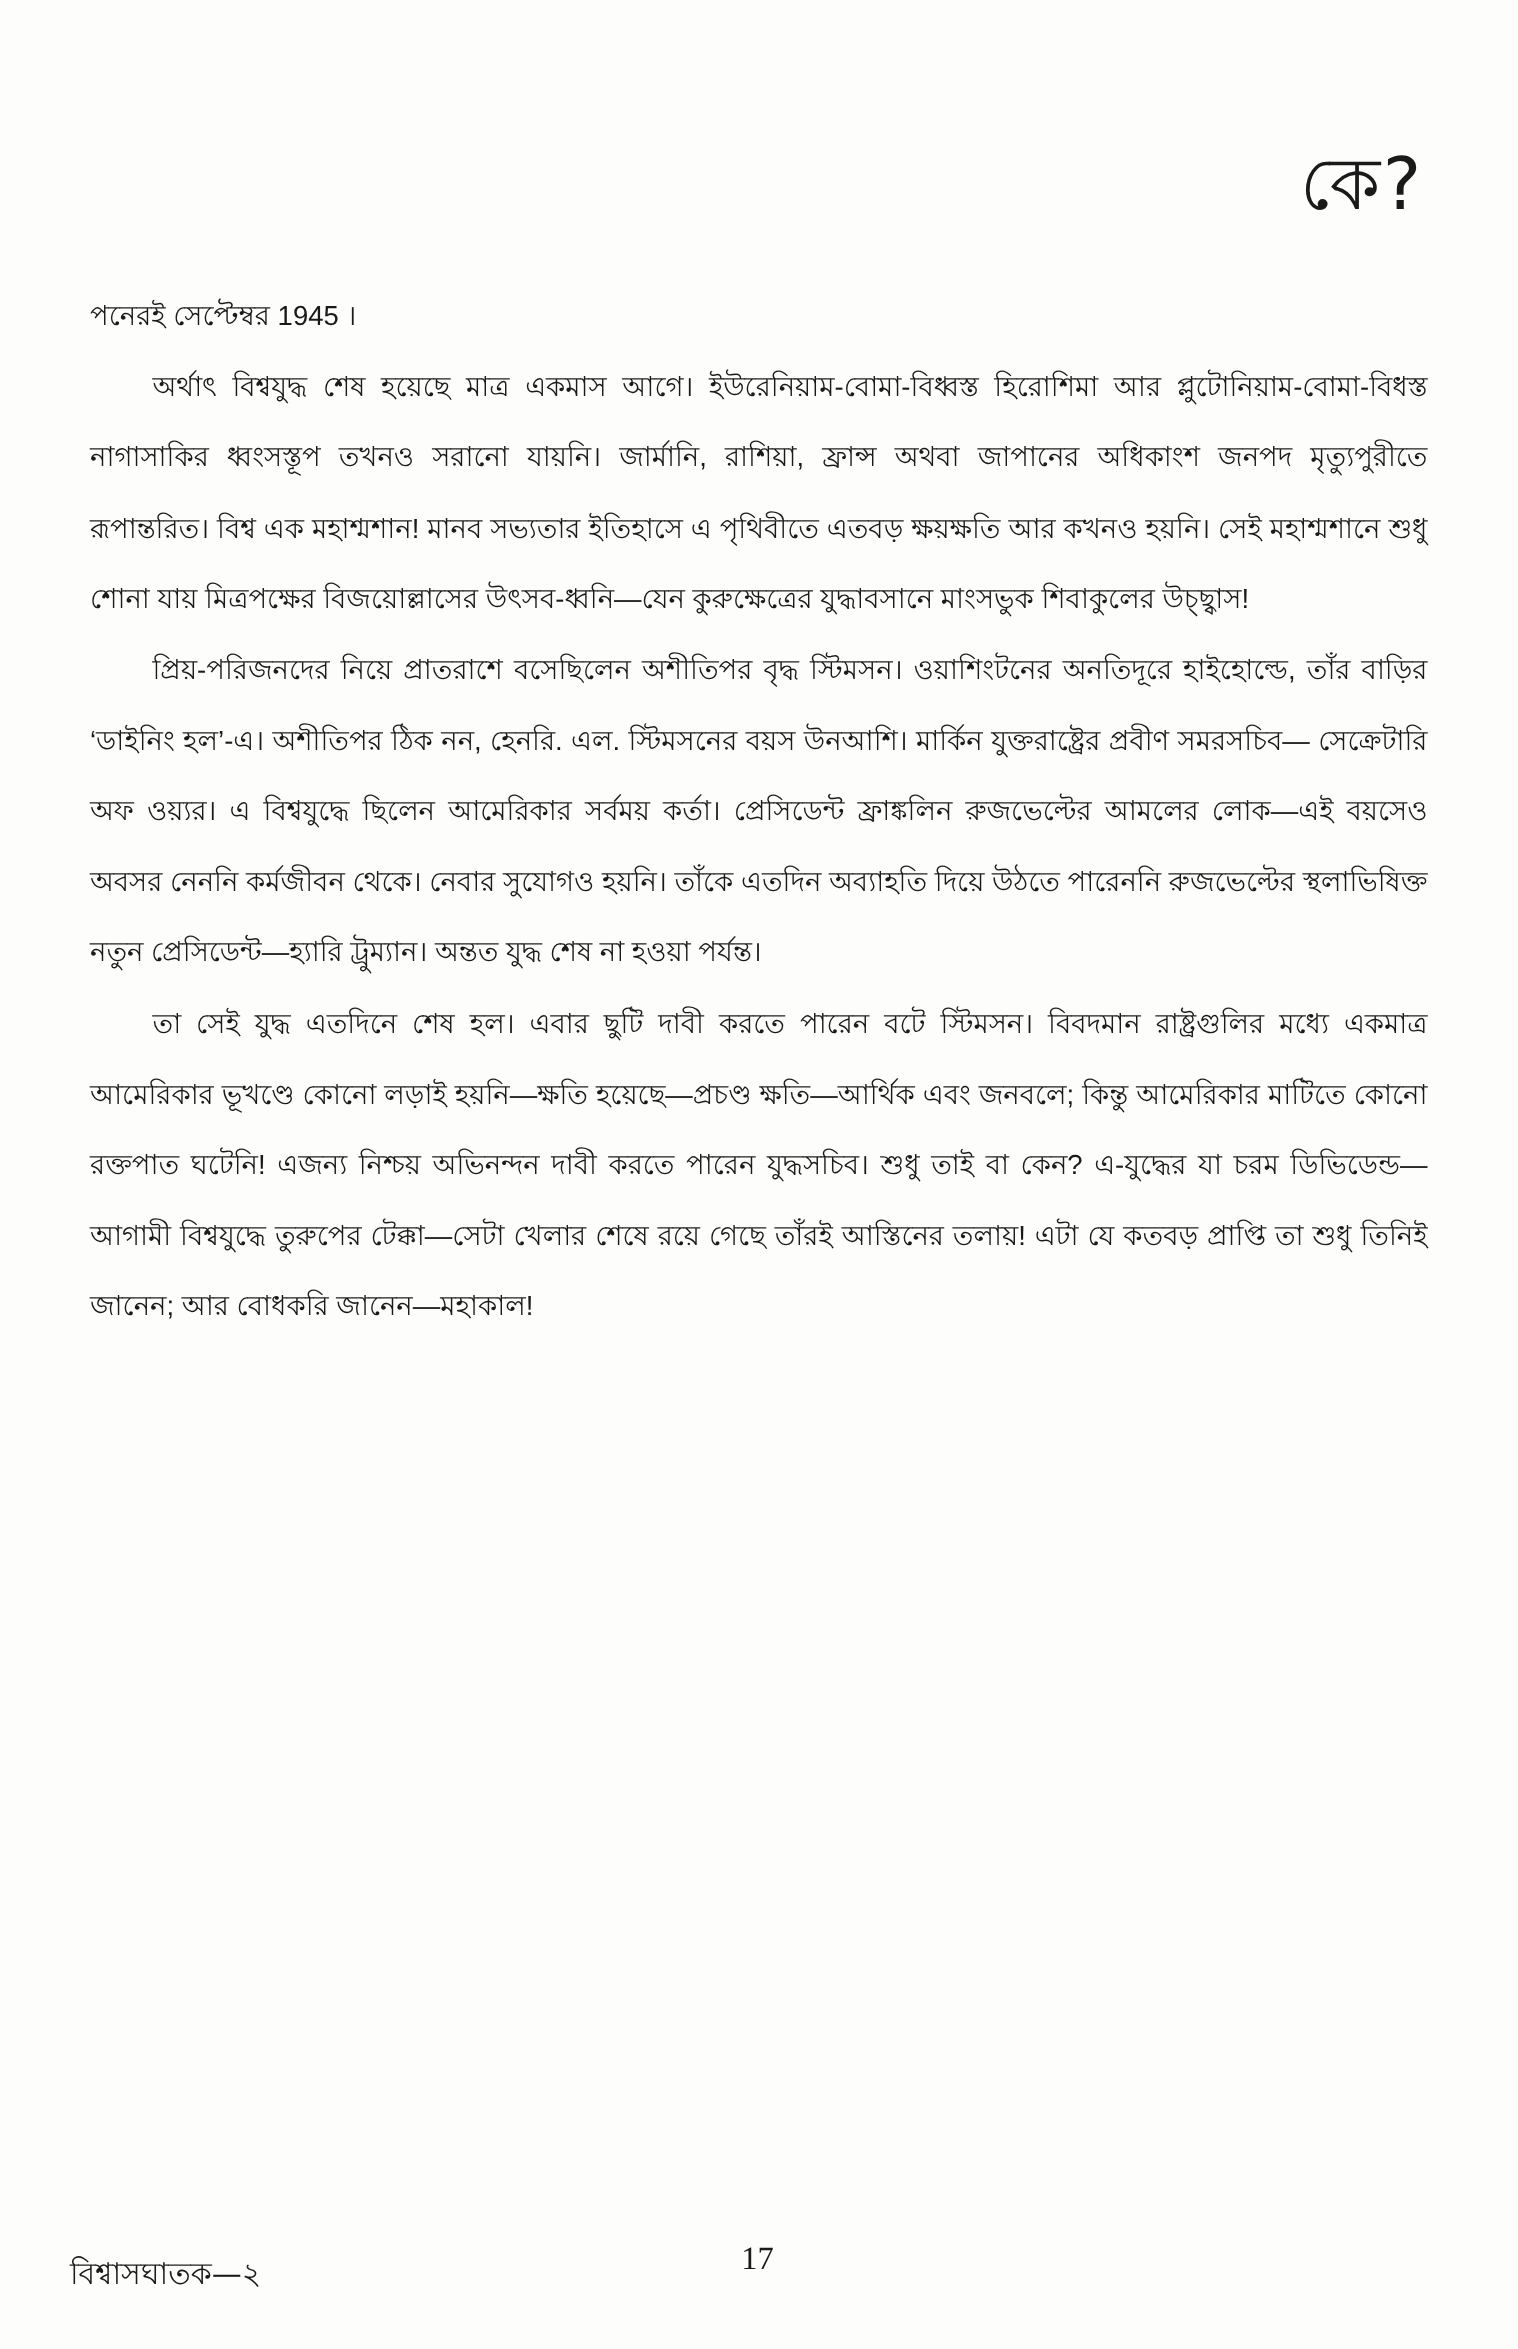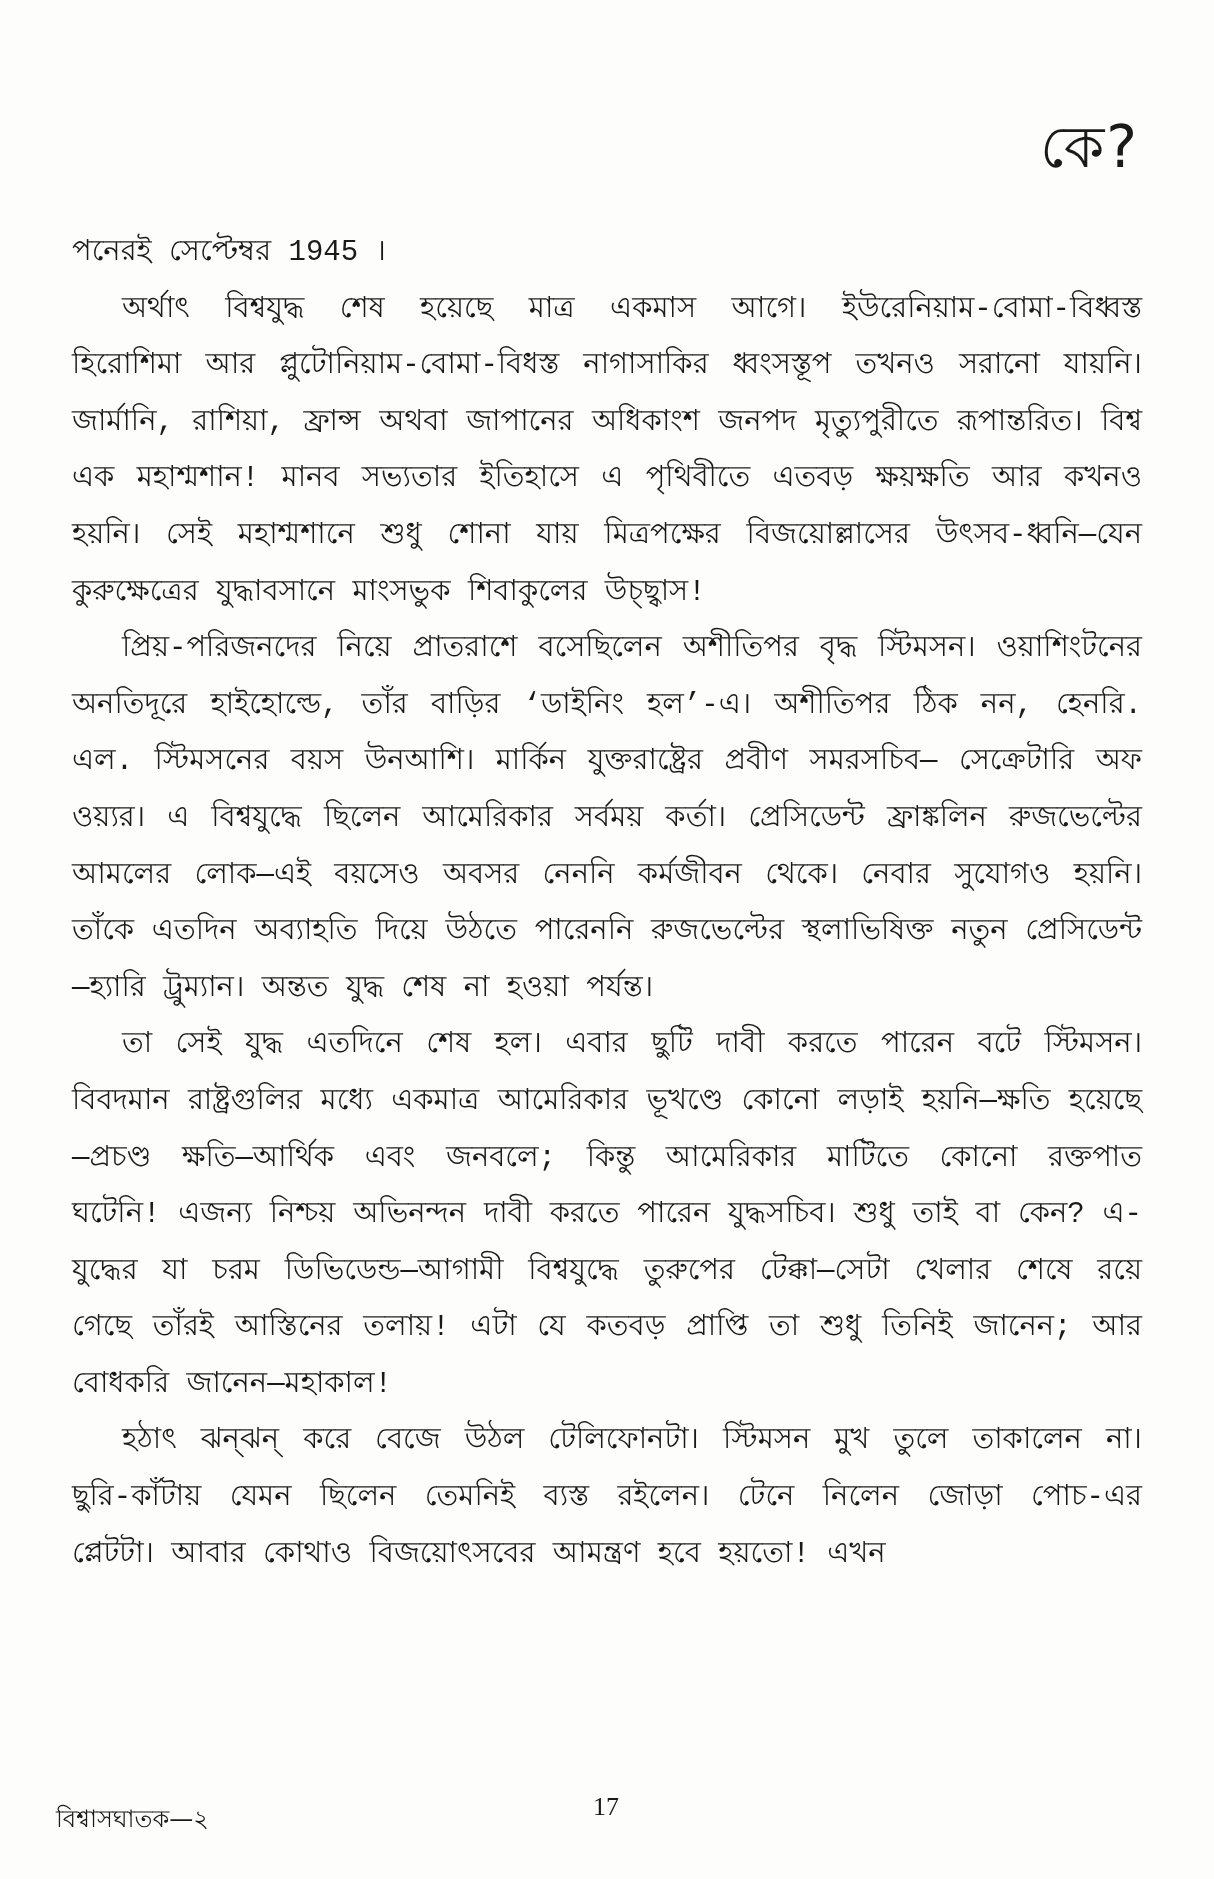--- a/index.html
+++ b/index.html
@@ -29,24 +29,24 @@
       font-size: 58px;
       line-height: 1;
       font-family: "DejaVu Sans", "Liberation Sans", sans-serif;
       letter-spacing: 2px;
     }
     .body-text {
       position: absolute;
       left: 72px;
       top: 225px;
       width: 1070px;
-      font-size: 29px;
+      font-size: 22px;
       line-height: 56.6px;
       text-align: justify;
-      font-family: Liberation Mono, monospace;
+      font-family: Liberation Sans, sans-serif;
     }
     .body-text p {
       margin: 0;
       text-indent: 50px;
     }
     .body-text p.dateline {
       text-indent: 0;
     }
     .footer {
       position: absolute;
@@ -75,21 +75,20 @@
 
 <div class="page">
 
   <div class="chapter-title">কে?</div>
 
   <div class="body-text">
     <p class="dateline">পনেরই সেপ্টেম্বর 1945 ।</p>
     <p>অর্থাৎ বিশ্বযুদ্ধ শেষ হয়েছে মাত্র একমাস আগে। ইউরেনিয়াম-বোমা-বিধ্বস্ত হিরোশিমা আর প্লুটোনিয়াম-বোমা-বিধস্ত নাগাসাকির ধ্বংসস্তূপ তখনও সরানো যায়নি। জার্মানি, রাশিয়া, ফ্রান্স অথবা জাপানের অধিকাংশ জনপদ মৃত্যুপুরীতে রূপান্তরিত। বিশ্ব এক মহাশ্মশান! মানব সভ্যতার ইতিহাসে এ পৃথিবীতে এতবড় ক্ষয়ক্ষতি আর কখনও হয়নি। সেই মহাশ্মশানে শুধু শোনা যায় মিত্রপক্ষের বিজয়োল্লাসের উৎসব-ধ্বনি—যেন কুরুক্ষেত্রের যুদ্ধাবসানে মাংসভুক শিবাকুলের উচ্ছ্বাস!</p>
     <p>প্রিয়-পরিজনদের নিয়ে প্রাতরাশে বসেছিলেন অশীতিপর বৃদ্ধ স্টিমসন। ওয়াশিংটনের অনতিদূরে হাইহোল্ডে, তাঁর বাড়ির ‘ডাইনিং হল’-এ। অশীতিপর ঠিক নন, হেনরি. এল. স্টিমসনের বয়স উনআশি। মার্কিন যুক্তরাষ্ট্রের প্রবীণ সমরসচিব— সেক্রেটারি অফ ওয়্যর। এ বিশ্বযুদ্ধে ছিলেন আমেরিকার সর্বময় কর্তা। প্রেসিডেন্ট ফ্রাঙ্কলিন রুজভেল্টের আমলের লোক—এই বয়সেও অবসর নেননি কর্মজীবন থেকে। নেবার সুযোগও হয়নি। তাঁকে এতদিন অব্যাহতি দিয়ে উঠতে পারেননি রুজভেল্টের স্থলাভিষিক্ত নতুন প্রেসিডেন্ট—হ্যারি ট্রুম্যান। অন্তত যুদ্ধ শেষ না হওয়া পর্যন্ত।</p>
     <p>তা সেই যুদ্ধ এতদিনে শেষ হল। এবার ছুটি দাবী করতে পারেন বটে স্টিমসন। বিবদমান রাষ্ট্রগুলির মধ্যে একমাত্র আমেরিকার ভূখণ্ডে কোনো লড়াই হয়নি—ক্ষতি হয়েছে—প্রচণ্ড ক্ষতি—আর্থিক এবং জনবলে; কিন্তু আমেরিকার মাটিতে কোনো রক্তপাত ঘটেনি! এজন্য নিশ্চয় অভিনন্দন দাবী করতে পারেন যুদ্ধসচিব। শুধু তাই বা কেন? এ-যুদ্ধের যা চরম ডিভিডেন্ড—আগামী বিশ্বযুদ্ধে তুরুপের টেক্কা—সেটা খেলার শেষে রয়ে গেছে তাঁরই আস্তিনের তলায়! এটা যে কতবড় প্রাপ্তি তা শুধু তিনিই জানেন; আর বোধকরি জানেন—মহাকাল!</p>
-    <p>হঠাৎ ঝন্‌ঝন্ করে বেজে উঠল টেলিফোনটা। স্টিমসন মুখ তুলে তাকালেন না। ছুরি-কাঁটায় যেমন ছিলেন তেমনিই ব্যস্ত রইলেন। টেনে নিলেন জোড়া পোচ-এর প্লেটটা। আবার কোথাও বিজয়োৎসবের আমন্ত্রণ হবে হয়তো! এখন</p>
   </div>
 
   <div class="footer">
     <span class="footer-book">বিশ্বাসঘাতক—২</span>
     <span class="footer-page">17</span>
   </div>
 
 </div>
 
 </body></html>

